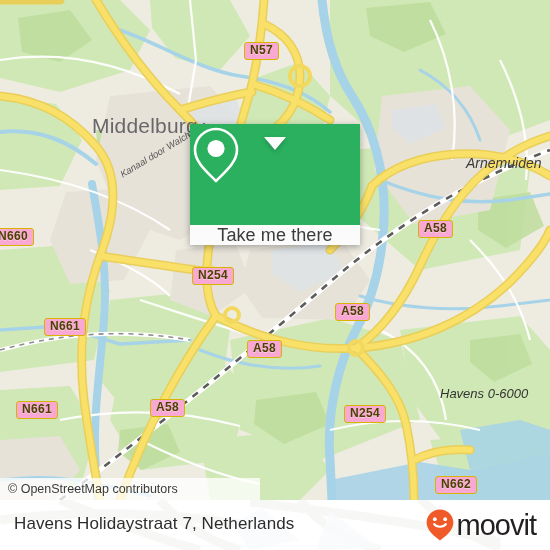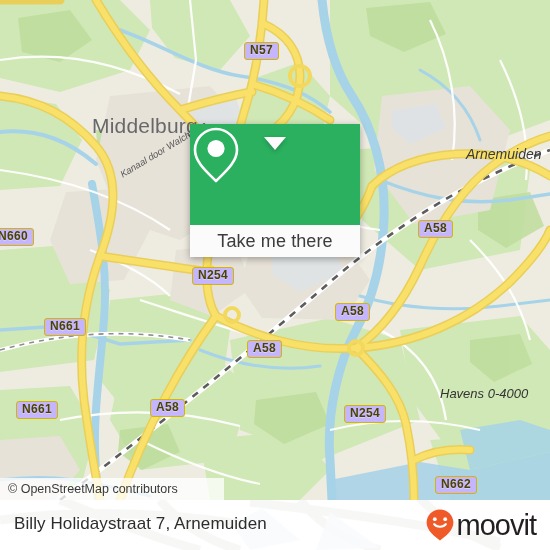--- a/index.html
+++ b/index.html
@@ -12,35 +12,35 @@
   #map svg{position:absolute;left:0;top:0;}
 
   
   .maplabel{position:absolute;white-space:nowrap;pointer-events:none;}
   .city-label{color:#68676b;font-size:21px;letter-spacing:.2px;}
   .place-label{color:#3b3b3b;font-size:14px;font-style:italic;}
   .water-label{color:#5a5a5a;font-size:9.5px;font-style:italic;}
   .havens-label{color:#333;font-size:13px;font-style:italic;}
 
   
-  .shield{position:absolute;background:#c4b5fd;border:1.5px solid #d6b400;
+  .shield{position:absolute;background:#f9a8d4;border:1.5px solid #d6b400;
           border-radius:3px;color:#4a4300;font-size:12px;font-weight:bold;
           padding:1px 5px 2px 5px;line-height:13px;letter-spacing:.3px;
           text-shadow:0 1px 0 rgba(255,255,255,.35);}
 
   
-  #attrib{position:absolute;left:0;bottom:0;height:22px;width:224px;
+  #attrib{position:absolute;left:0;bottom:0;height:22px;width:260px;
           background:rgba(255,255,255,.78);display:flex;align-items:center;}
   #attrib span{font-size:12.5px;color:#3a3a3a;padding-left:8px;}
 
   
   #card{position:absolute;left:190px;top:124px;width:170px;
         box-shadow:0 2px 7px rgba(0,0,0,.33);}
   #card-green{height:101px;display:flex;align-items:center;justify-content:center;}
-  #card-white{height:32px;background:#fbfbfb;display:flex;align-items:center;justify-content:center;}
+  #card-white{height:20px;background:#fbfbfb;display:flex;align-items:center;justify-content:center;}
   #card-label{font-size:18px;color:#3c3c3c;letter-spacing:.1px;}
   #card-tail{position:absolute;left:50%;margin-left:-11px;top:137px;
              width:0;height:0;border-left:11px solid transparent;
              border-right:11px solid transparent;border-top:13px solid #fbfbfb;
              filter:drop-shadow(0 2px 2px rgba(0,0,0,.2));}
 
   
   #bottombar{position:absolute;left:0;top:500px;width:550px;height:50px;
              background:#fff;overflow:hidden;}
   #bottombar svg.wm{position:absolute;left:0;top:-500px;opacity:.10;}
@@ -187,23 +187,23 @@
       <g fill="none" stroke="#f3d85e" stroke-width="4">
         <circle cx="232" cy="315" r="7"></circle>
         <circle cx="356" cy="348" r="7"></circle>
         <circle cx="300" cy="76" r="10"></circle>
         <circle cx="210" cy="272" r="5"></circle>
       </g>
     </svg>
 
     <div class="maplabel city-label" style="left:92px;top:114px;">Middelburg</div>
 
-    <div class="maplabel place-label" style="left:466px;top:146px;">Arnemuiden</div>
-
-    <div class="maplabel havens-label" style="left:440px;top:386px;">Havens 0-4000</div>
+    <div class="maplabel place-label" style="left:466px;top:155px;">Arnemuiden</div>
+
+    <div class="maplabel havens-label" style="left:440px;top:386px;">Havens 0-6000</div>
 
     <div class="maplabel water-label" style="left:118px;top:170px;transform:rotate(-31deg);transform-origin:left top;">Kanaal door Walcheren</div>
 
     <div class="shield" style="left:244px;top:42px;">N57</div>
     <div class="shield" style="left:-8px;top:228px;">N660</div>
     <div class="shield" style="left:44px;top:318px;">N661</div>
     <div class="shield" style="left:16px;top:401px;">N661</div>
     <div class="shield" style="left:192px;top:267px;">N254</div>
     <div class="shield" style="left:418px;top:220px;">A58</div>
     <div class="shield" style="left:335px;top:303px;">A58</div>
@@ -239,21 +239,21 @@
         <path d="M420,498 C440,520 470,536 500,548"></path>
         <path d="M0,520 C80,510 160,512 240,524"></path>
         <path d="M250,502 C330,512 420,522 500,542"></path>
       </g>
       <g fill="#cfd9e6" opacity="0.9">
         <path d="M262,508 L300,540 L250,550 L232,524 Z"></path>
         <path d="M330,512 L380,548 L316,550 Z"></path>
       </g>
     </svg>
 
-    <div id="address">Billy Holidaystraat 7, Arnemuiden</div>
+    <div id="address">Havens Holidaystraat 7, Netherlands</div>
 
     <div id="logo">
       <svg width="32" height="34" viewBox="0 0 32 34">
         <path d="M16,1.5 C8.6,1.5 2.6,7.3 2.6,14.6 C2.6,23 11.4,29 16,32.5 C20.6,29 29.4,23 29.4,14.6 C29.4,7.3 23.4,1.5 16,1.5 Z" fill="#ef5a28"></path>
         <circle cx="10.8" cy="11.2" r="1.9" fill="#ffffff"></circle>
         <circle cx="21.2" cy="11.2" r="1.9" fill="#ffffff"></circle>
         <path d="M10.2,16.2 C12.4,19.6 19.6,19.6 21.8,16.2" stroke="#ffffff" stroke-width="2.2" fill="none" stroke-linecap="round"></path>
       </svg>
       <span id="logo-word">moovit</span>
     </div>

